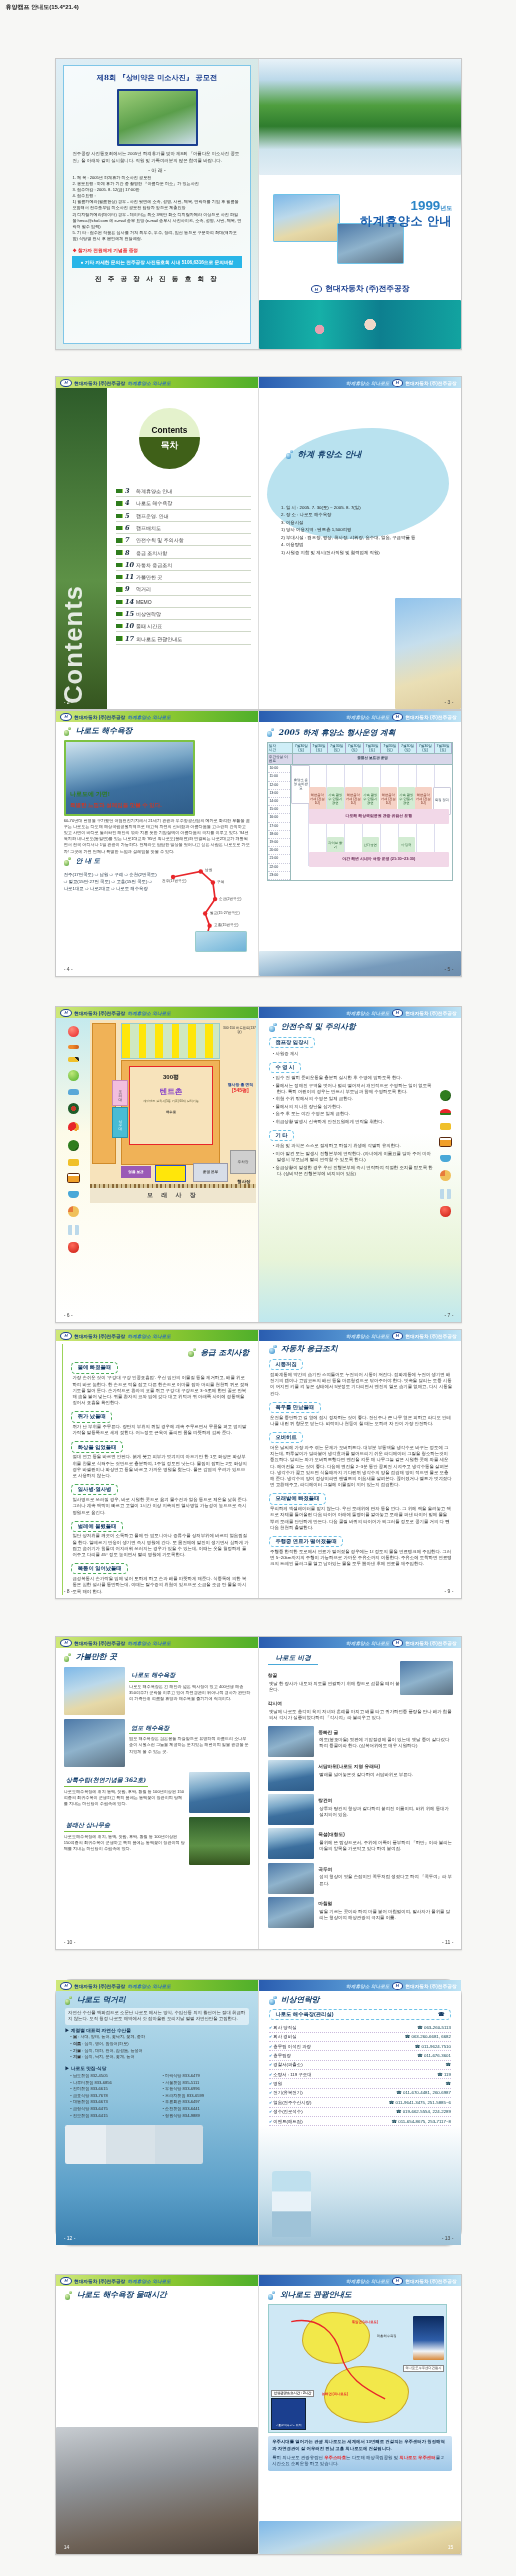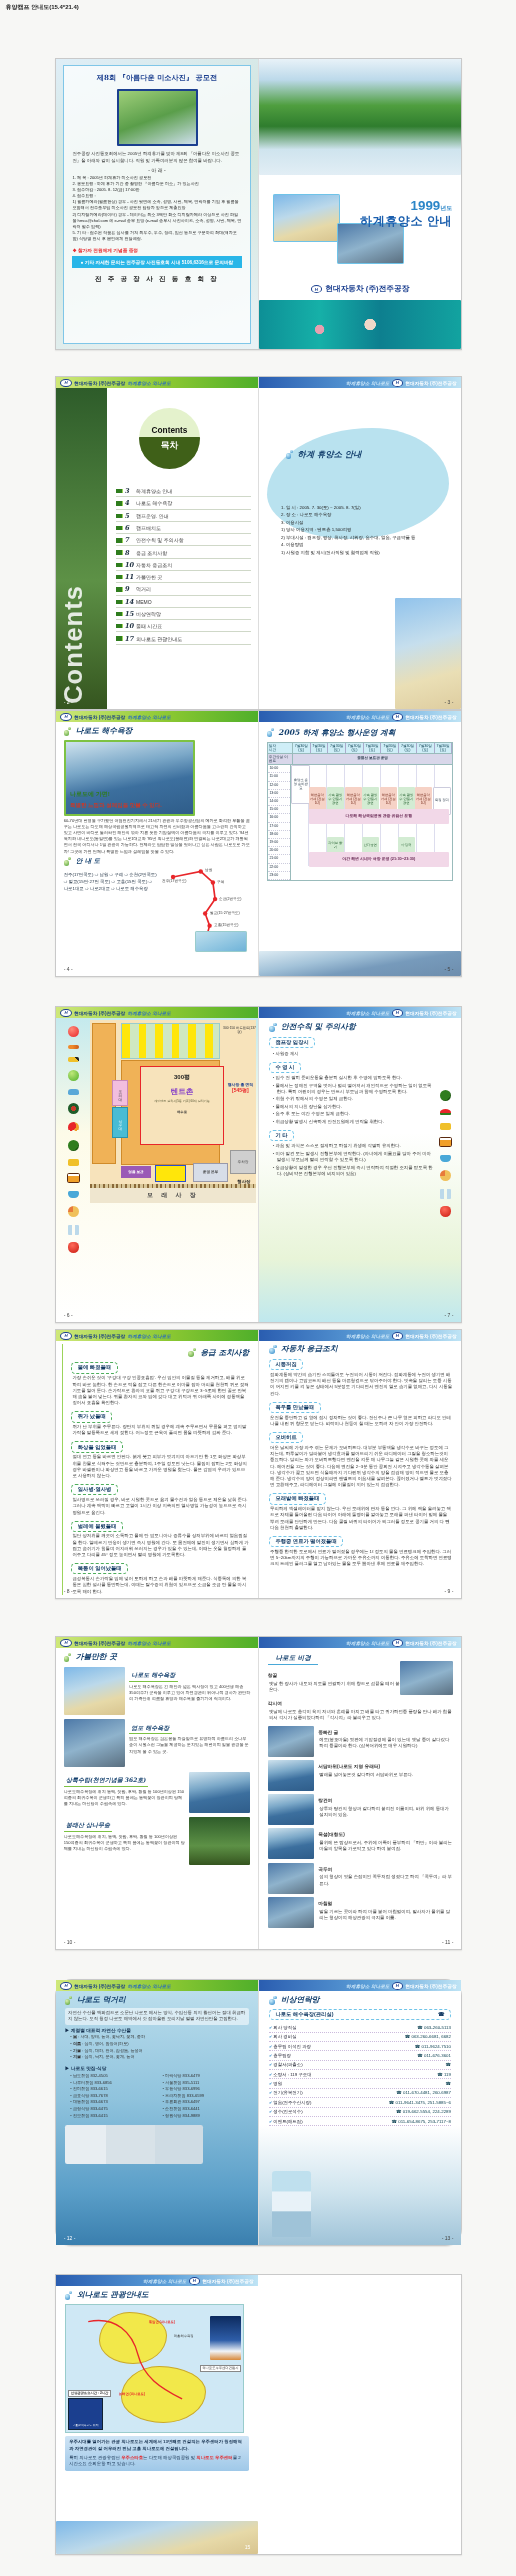--- a/index.html
+++ b/index.html
@@ -60,21 +60,21 @@
   .blk.pk{background:#f6d2c6;color:#7a3020;}
   .blk.gr{background:#d3ecd3;color:#1f5c2a;}
   .blk.band{background:#f2d8e8;color:#6a2a55;font-weight:bold;font-size:3.9px;}
   .blk.white{background:#fff;border:0.6px solid #ccd;color:#234;}
   
   .camp{position:relative;width:166px;height:182px;background:#f7e3bb;margin:2.2px auto 0;font-size:3.6px;color:#333;}
   .camp .road{position:absolute;left:2.2px;top:3.3px;width:22px;height:139px;background:#f0b257;border:0.6px solid #d08b2a;}
   .camp .hard{position:absolute;left:31px;top:3.3px;width:97px;height:34px;background:#cfe8c2;
      background-image:repeating-linear-gradient(90deg,#ffe60a 0 7.7px,transparent 7.7px 16.6px),repeating-linear-gradient(0deg,transparent 0 5.5px,#cfe8c2 5.5px 6.6px);border:0.6px solid #9cc;}
   .camp .tentzone{position:absolute;left:31px;top:40px;width:97px;height:103px;background:#f0b257;border:0.6px solid #d08b2a;}
-  .camp .tv{position:absolute;left:18px;top:4.4px;width:82px;height:77px;background:#f7e3bb;border:1.1px solid #e8262a;text-align:center;}
+  .camp .tv{position:absolute;left:7px;top:4.4px;width:82px;height:77px;background:#f7e3bb;border:1.1px solid #e8262a;text-align:center;}
   .camp .t300{font-size:6px;font-weight:bold;color:#222;margin-top:6.6px;}
   .camp .tname{font-size:7.7px;font-weight:bold;color:#8a46c8;margin:4.4px 0 2.2px;}
   .camp .tnote{font-size:3px;color:#553;}
   .camp .drain{margin-top:7.7px;font-size:3.3px;font-weight:bold;}
   .camp .box{position:absolute;display:flex;align-items:center;justify-content:center;text-align:center;}
   .camp .cook{left:22px;top:60px;width:14.4px;height:24px;background:#f2bede;border:0.6px solid #c888b8;writing-mode:vertical-rl;}
   .camp .water{left:22px;top:87px;width:14.4px;height:29px;background:#49bcd4;border:0.6px solid #2a93ad;writing-mode:vertical-rl;color:#fff;}
   .camp .ice{left:31px;top:146px;width:30px;height:12px;background:#9b59b6;color:#fff;font-weight:bold;}
   .camp .gate{left:65px;top:145px;width:29px;height:14.4px;background:#ffe60a;border:1.1px solid #2a4fd0;}
   .camp .hq{left:103px;top:143px;width:33px;height:16.6px;background:#d7dde8;border:0.6px solid #99a;font-weight:bold;}
@@ -110,21 +110,21 @@
   p.body{font-size:4.4px;line-height:1.5;color:#333;margin:2.2px 0;}
 </style>
 </head>
 <body>
 
 <div class="sheet-label">휴양캠프 안내도(15.4*21.4)</div>
 
 <div class="card" style="top:58px;height:290px;">
   <div class="page left" style="background:linear-gradient(160deg,#dfeef7,#cfe4da 40%,#e9f2f6);">
     <div style="position:absolute;inset:5.5px 6.6px;border:1.1px solid #7fc6e8;background:rgba(255,255,255,.72);padding:7.7px 8.8px;">
-      <div style="text-align:center;font-size:7.2px;font-weight:bold;color:#1b3f8f;font-family:'DejaVu Serif',serif;">제8회 『아름다운 미소사진』 공모전</div>
+      <div style="text-align:center;font-size:7.2px;font-weight:bold;color:#1b3f8f;font-family:'DejaVu Serif',serif;">제8회 『상비약은 미소사진』 공모전</div>
       <div class="photo" style="width:77px;height:53px;margin:5.5px auto;border:2.2px solid #1b3f8f;background:linear-gradient(160deg,#9fcf7a,#5a9e4a 50%,#cfe0ee);"></div>
       <p class="body">전주공장 사진동호회에서는 2005년 하계휴가를 맞아 제8회 『아름다운 미소사진 공모전』을 아래와 같이 실시합니다. 직원 및 가족여러분의 많은 참여를 바랍니다.</p>
       <div style="text-align:center;font-size:5px;margin:2.2px 0;">- 아      래 -</div>
       <div style="font-size:4.1px;line-height:1.5;color:#222;">
 
       <div>1. 제      목 : 2005년 하계휴가 미소사진 공모전</div>
           <div>2. 응모요령 : 하계 휴가 기간 중 촬영한 『아름다운 미소』가 있는사진</div>
           <div>3. 접수마감 : 2005. 8. 12(금) 17:00한</div>
           <div>4. 접수요령 :</div>
           <div>1) 필름카메라(필름현상) 경우 - 사진 뒷면에 소속, 성명, 사번, 제목, 연락처를 기입 후 필름을 포함해서 전주총무팀 미소사진 공모전 담당자 앞으로 제출요망</div>
@@ -843,20 +843,38 @@
             <span class="p">☎ 011-654-8675, 253-7117~8</span>
           </div>
         </div>
     </div>
     <div class="photo" style="position:absolute;left:13.3px;bottom:7.7px;width:39px;height:66px;background:linear-gradient(180deg,#bfe0ee 30%,#e8f2f8 32% 60%,#9fc3d8 62%);border-radius:3.3px 3.3px 1.1px 1.1px;"></div>
     <div class="pgnum r">- 13 -</div>
   </div>
 </div>
 
 <div class="card" style="top:2274px;height:279px;">
+  <div class="page left">
+    <div class="hdr hdrL">
+      <span class="hyu">H</span>
+      <span class="co">현대자동차 (주)전주공장</span>
+      <span class="ed">하계휴양소 외나로도</span>
+    </div>
+    <div style="padding:4.4px 8.8px 0;">
+      <div class="calt">
+        <span class="drops">
+            <i></i>
+            <i></i>
+          </span>
+        <span>나로도 해수욕장 물때시간</span>
+      </div>
+    </div>
+    <div class="photo ph-mud" style="position:absolute;left:0;bottom:0;width:100%;height:127px;"></div>
+    <div class="pgnum l" style="color:#eee;">14</div>
+  </div>
   <div class="page">
     <div class="hdr hdrR">
       <span class="ed" style="color:#cfe8f8;">하계휴양소 외나로도</span>
       <span class="hyu">H</span>
       <span class="co" style="color:#fff;">현대자동차 (주)전주공장</span>
     </div>
     <div style="padding:4.4px 8.8px 0;">
       <div class="calt blue">
         <span class="drops">
             <i></i>

